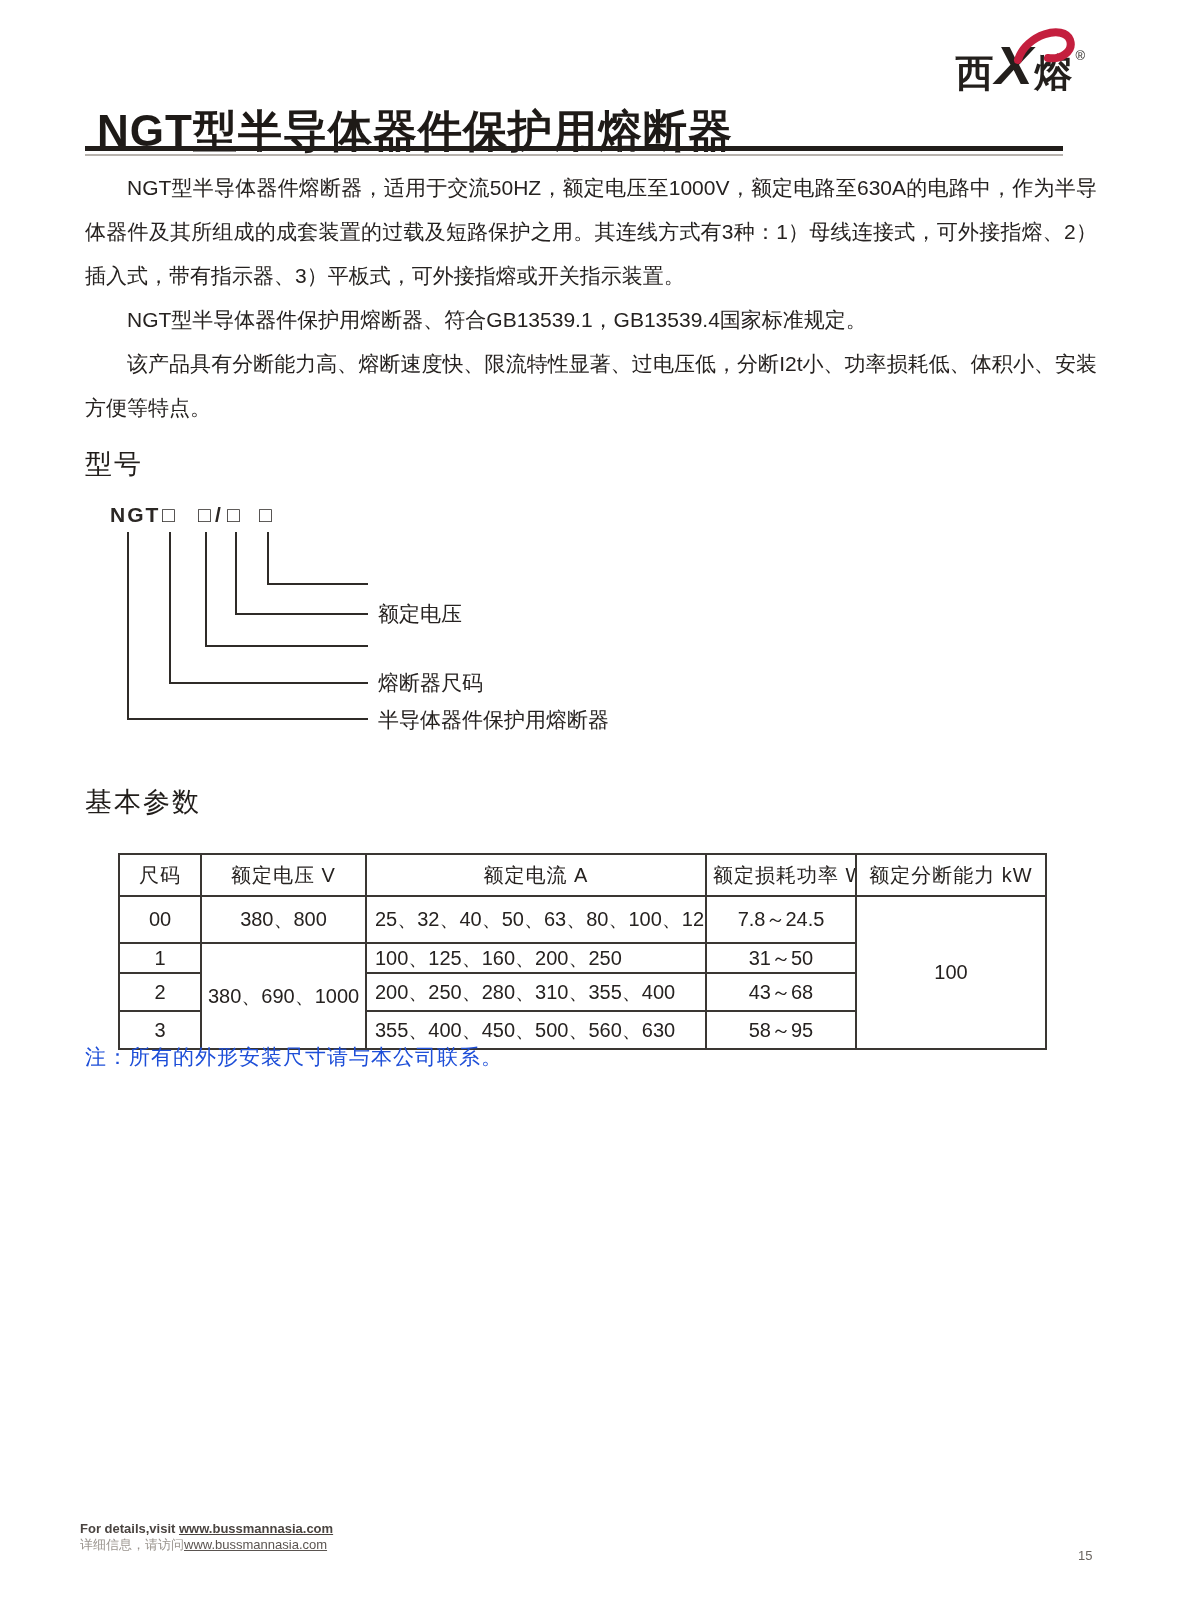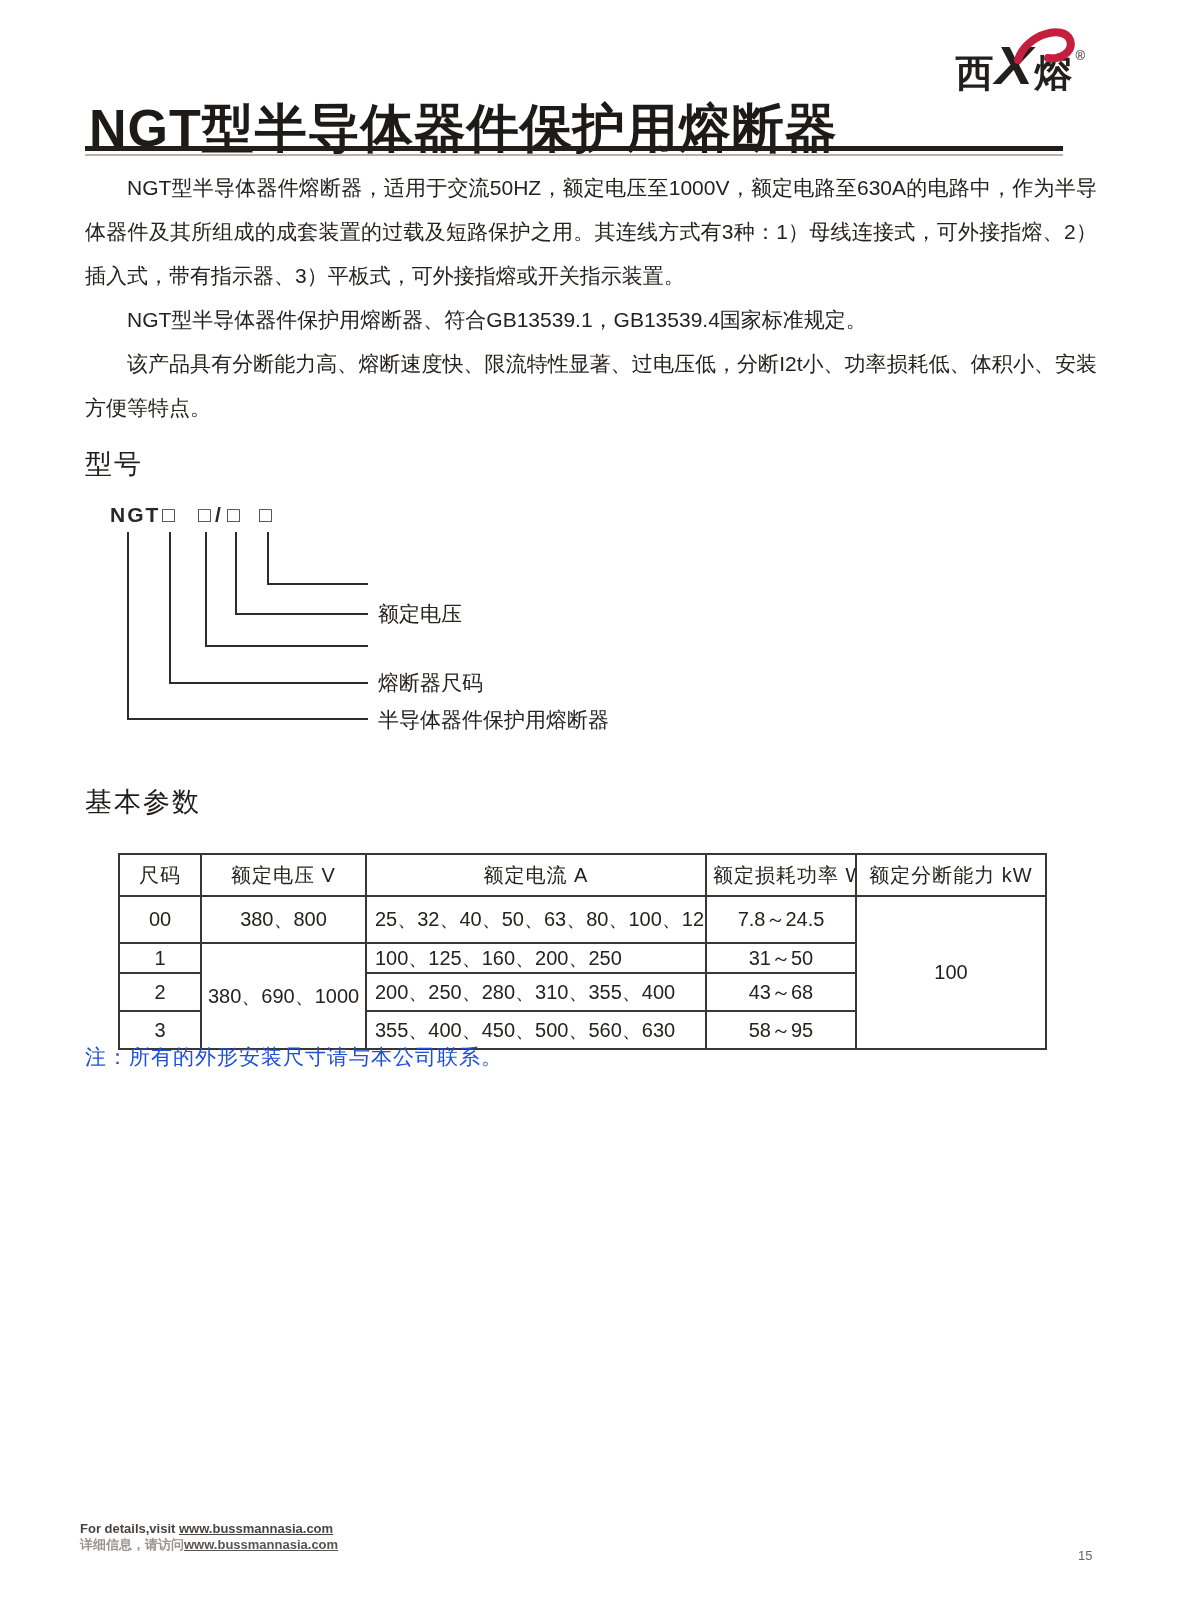--- a/index.html
+++ b/index.html
@@ -13,22 +13,22 @@
   }
   
   .logo{position:absolute;top:38px;right:96px;display:flex;align-items:flex-end;line-height:1;}
   .logo-cn{font-size:38px;font-weight:900;color:#231f1c;letter-spacing:1px;}
   .logo-x-wrap{position:relative;display:inline-block;margin:0 2px;}
   .logo-x{font-size:54px;font-weight:900;color:#231f1c;font-style:italic;display:inline-block;transform:scaleX(1.05);}
   .logo-swoosh{position:absolute;top:-12px;left:16px;pointer-events:none;}
   .logo-reg{font-size:13px;color:#231f1c;position:relative;top:-30px;left:2px;font-weight:400;}
   
   .title{
-    position:absolute;left:85px;top:90px;margin:4px;
-    font-size:52px;font-weight:600;color:#1e1a17;letter-spacing:1px;
+    position:absolute;left:85px;top:90px;margin:12px;
+    font-size:44px;font-weight:600;color:#1e1a17;letter-spacing:1px;
   }
   .title-rule{position:absolute;left:85px;top:146px;width:978px;height:5px;background:#211d1a;}
   .title-rule2{position:absolute;left:85px;top:154px;width:978px;height:2px;background:#b7b2ad;}
   
   .intro{position:absolute;left:85px;top:166px;width:1012px;font-size:21px;line-height:44px;text-align:justify;color:#262220;}
   .intro p{margin:0;text-indent:2em;}
   
   .sec-heading{position:absolute;left:85px;margin:0;font-size:27px;font-weight:500;color:#211d1a;letter-spacing:2px;}
   
   .model-line{position:absolute;top:503px;left:0;height:26px;font-size:21px;font-weight:600;color:#2b2724;}
@@ -60,21 +60,21 @@
   .r-head{height:42px;}
   .r0{height:47px;}
   .r1{height:30px;}
   .r2{height:38px;}
   .r3{height:38px;}
   .note{position:absolute;left:85px;top:1043px;margin:0;font-size:21px;color:#1d4ed8;letter-spacing:1px;}
   
   .footer{position:absolute;left:80px;top:1521px;font-size:13px;line-height:16px;}
   .f1{color:#4a4440;font-weight:600;}
   .f1 .url{color:#4a4440;text-decoration:underline;}
-  .f2{color:#9a948e;font-weight:700;text-align:right;}
+  .f2{color:#9a948e;font-weight:400;}
   .f2 .url{color:#5a5450;text-decoration:underline;}
   .page-num{position:absolute;left:1078px;top:1548px;font-size:13px;color:#6a6560;}
 </style>
 </head>
 <body>
 
 <div class="page">
 
   <div class="logo">
     <span class="logo-cn">西</span>

